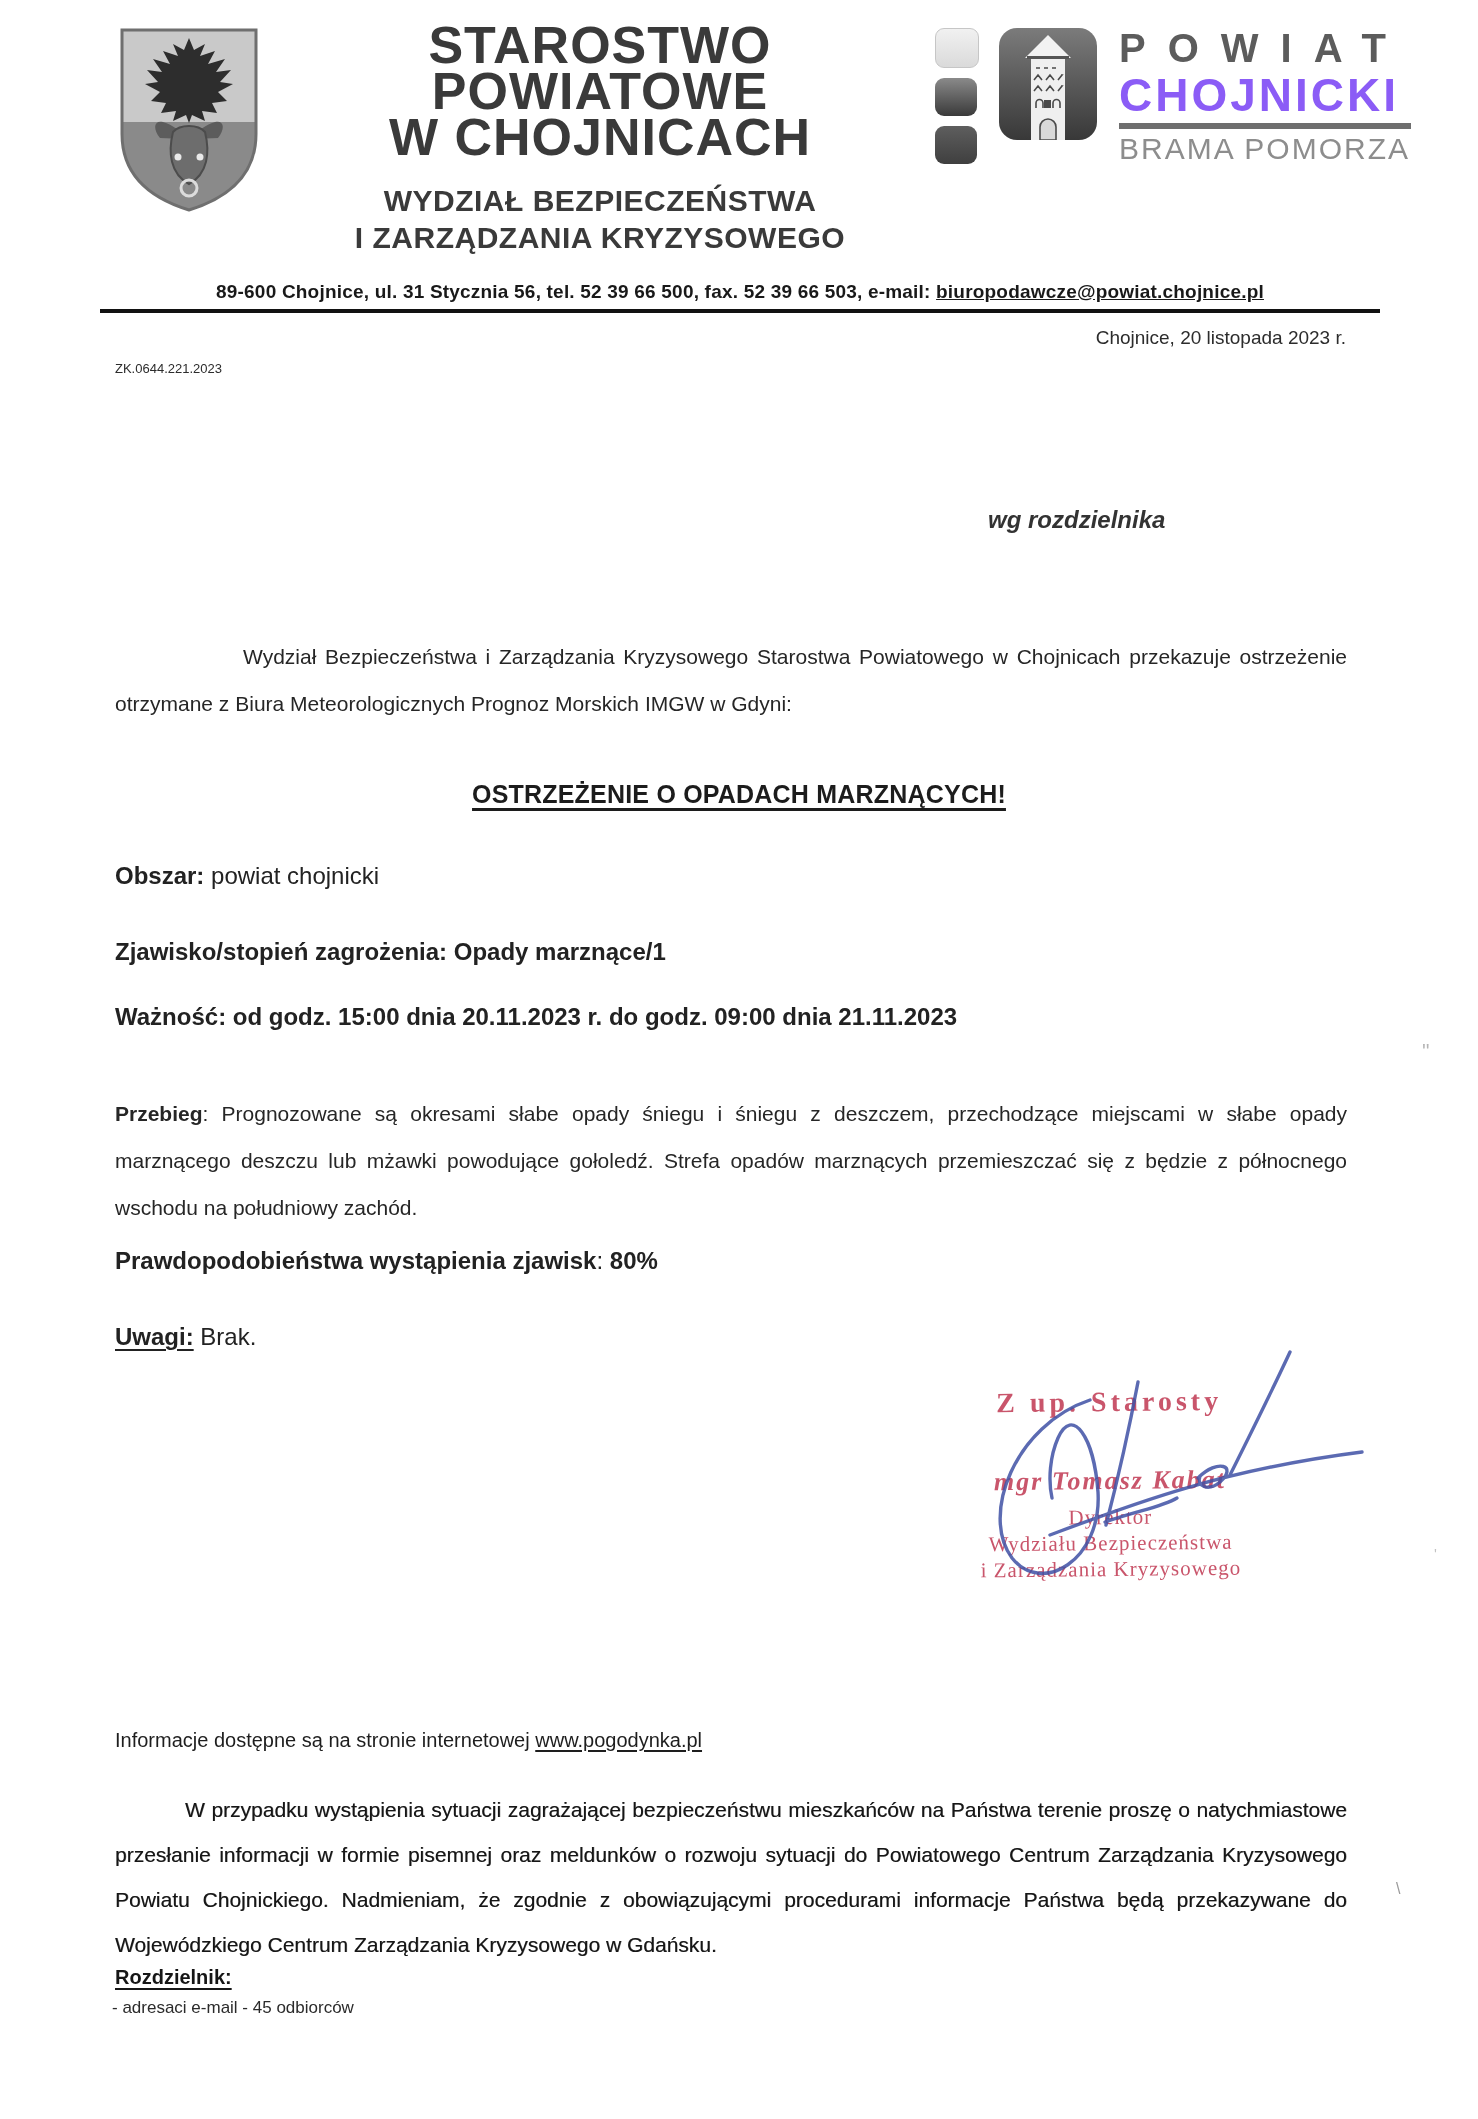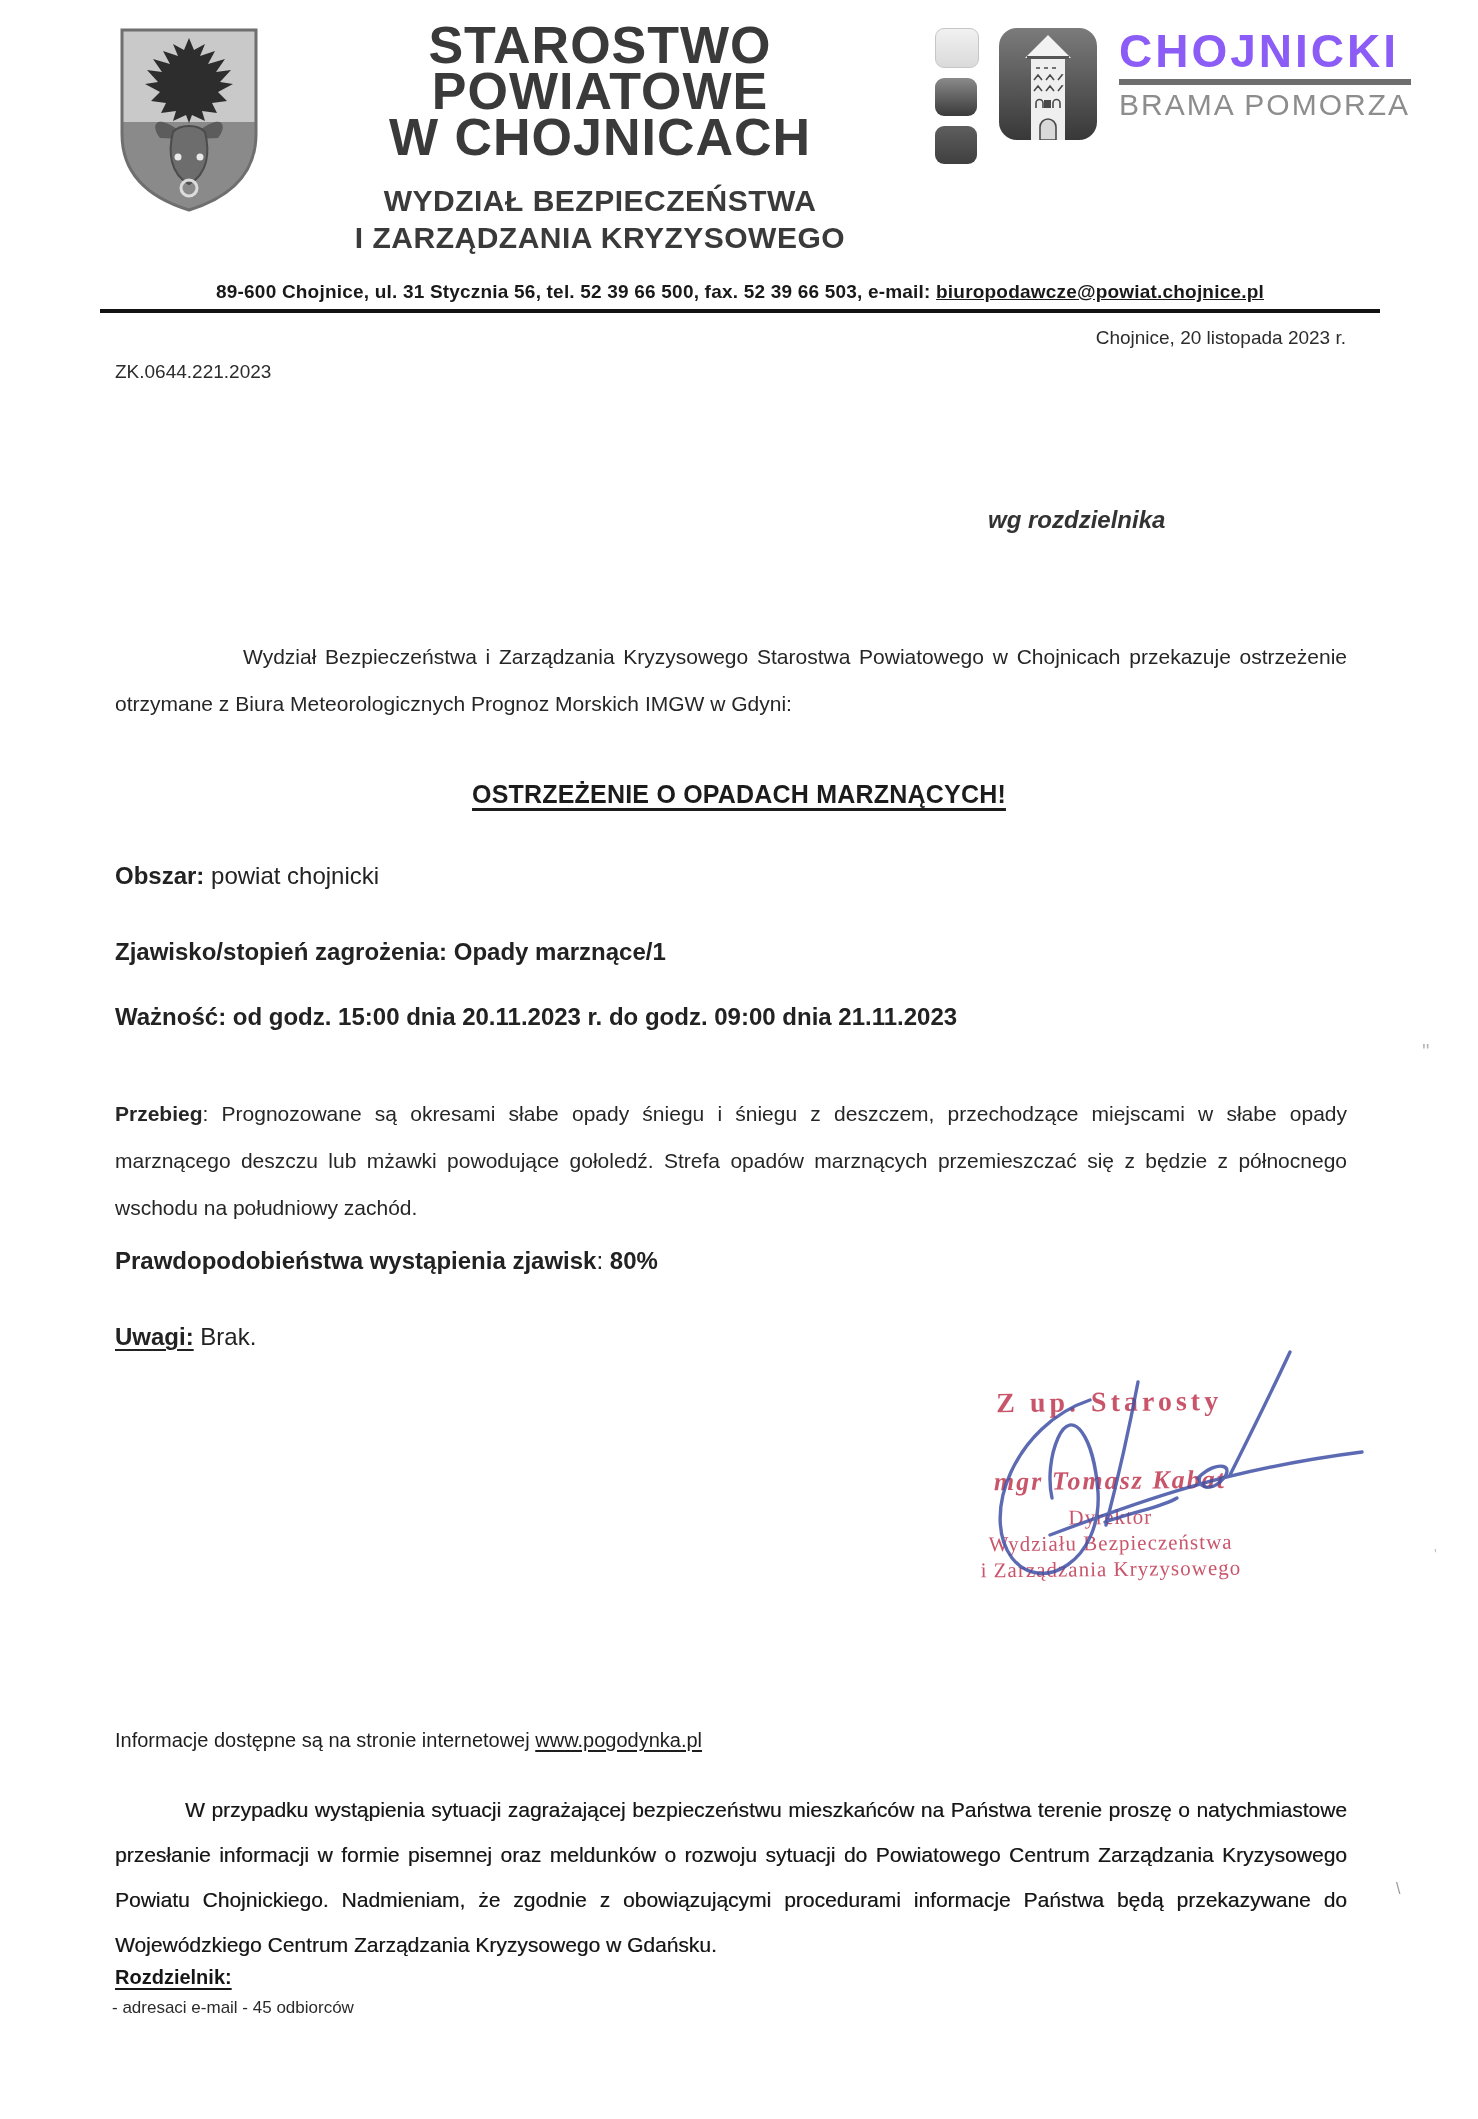--- a/index.html
+++ b/index.html
@@ -25,21 +25,21 @@
   .brand-powiat{font-size:40px; font-weight:bold; letter-spacing:22px; color:#5c5c5c; line-height:44px; white-space:nowrap;}
   .brand-chojnicki{font-size:46px; font-weight:bold; letter-spacing:3px; color:#8b5cf6; line-height:50px; white-space:nowrap;}
   .brand-underline{width:292px; height:6px; background:#6e6e6e; margin-top:3px;}
   .brand-brama{font-size:30px; color:#8d8d8d; letter-spacing:2px; margin-top:3px; white-space:nowrap;}
   .contact-bar{position:absolute; left:100px; top:281px; width:1280px; text-align:center;
     font-size:19px; font-weight:bold; color:#191919; letter-spacing:.2px;}
   .contact-email{text-decoration:underline;}
   .header-rule{position:absolute; left:100px; top:309px; width:1280px; height:4px; background:#121212;}
   
   .place-date{position:absolute; right:132px; top:327px; font-size:19px; color:#2c2c2c;}
-  .case-number{position:absolute; left:115px; top:361px; font-size:19px; color:#2c2c2c;}
+  .case-number{position:absolute; left:115px; top:361px; font-size:13px; color:#2c2c2c;}
   .addressee{position:absolute; left:988px; top:506px; font-size:24px; font-weight:bold; font-style:italic; color:#333;}
   
   .para{position:absolute; left:115px; width:1232px; font-size:21px; line-height:47px; text-align:justify;}
   .intro{top:633px; text-indent:128px;}
   .warn-title-row{position:absolute; left:0; top:780px; width:1478px; text-align:center;}
   .warn-title{font-size:25px; font-weight:bold; color:#1c1c1c;
     text-decoration:underline; text-decoration-thickness:3px; text-underline-offset:5px; letter-spacing:.2px;}
   .line{position:absolute; left:115px; font-size:24px; color:#222;}
   .l-obszar{top:862px;}
   .l-zjawisko{top:938px; font-weight:bold;}
@@ -121,20 +121,21 @@
       <g stroke="#4a4a4a" stroke-width="1.6" fill="none">
         <path d="M37,40 h4 M45,40 h4 M53,40 h4"></path>
         <path d="M35,52 l4,-5 4,5 M47,52 l4,-5 4,5 M59,52 l4,-5 -1,0"></path>
         <path d="M35,63 l4,-5 4,5 M47,63 l4,-5 4,5 M59,63 l4,-5 -1,0"></path>
         <path d="M37,80 v-5 a3.5,3.5 0 0 1 7,0 v5 M54,80 v-5 a3.5,3.5 0 0 1 7,0 v5"></path>
         <rect x="45" y="72" width="7" height="8" fill="#4a4a4a" stroke="none"></rect>
       </g>
       <path d="M41,112 v-13 a8,8 0 0 1 16,0 v13 Z" fill="#d9d9d9" stroke="#4a4a4a" stroke-width="1.6"></path>
     </svg>
     <div class="brand-text">
+      <div class="brand-powiat">POWIAT</div>
       <div class="brand-chojnicki">CHOJNICKI</div>
       <div class="brand-underline"></div>
       <div class="brand-brama">BRAMA POMORZA</div>
     </div>
   </div>
 
   <div class="contact-bar"><span>89-600 Chojnice, ul. 31 Stycznia 56, tel. 52 39 66 500, fax. 52 39 66 503, e-mail: </span><span class="contact-email">biuropodawcze@powiat.chojnice.pl</span></div>
   <div class="header-rule"></div>
 
   <div class="place-date">Chojnice, 20 listopada 2023 r.</div>

